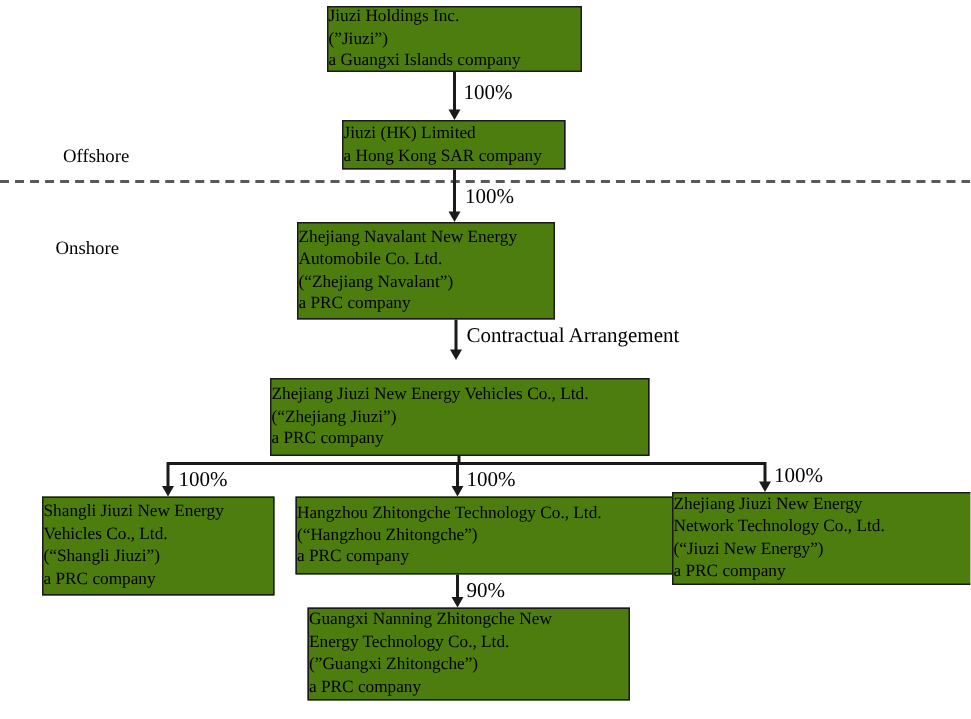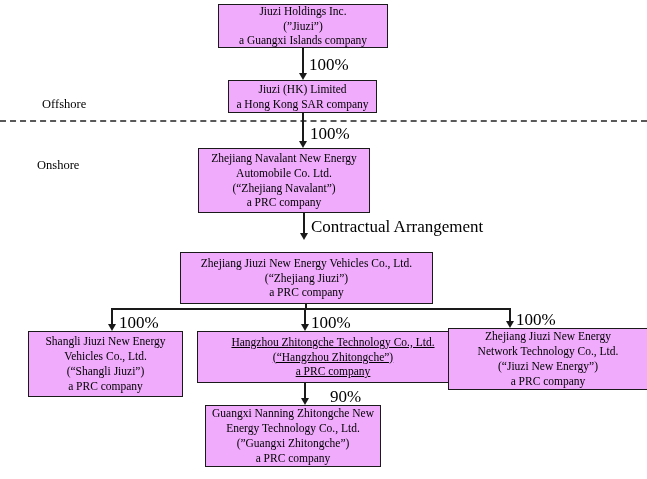--- a/index.html
+++ b/index.html
@@ -9,54 +9,54 @@
     height: 479px;
     background: #ffffff;
     font-family: "Liberation Serif", "DejaVu Serif", serif;
     color: #000000;
     overflow: hidden;
   }
   .node {
     position: absolute;
     box-sizing: border-box;
     border: 1.5px solid #1a1a1a;
-    background: #f0abfc;
+    background: #4d7c0f;
     display: flex;
     flex-direction: column;
     justify-content: center;
-    align-items: center;
+    align-items: flex-start;
     text-align: center;
     font-size: 11.5px;
     line-height: 1.3;
   }
   .node .line { white-space: nowrap; }
   .vline { position: absolute; width: 1.5px; background: #1a1a1a; }
   .hline { position: absolute; height: 1.5px; background: #1a1a1a; }
   .arrow {
     position: absolute; width: 0; height: 0;
     border-left: 4px solid transparent;
     border-right: 4px solid transparent;
     border-top: 7px solid #1a1a1a;
   }
-  .edge-label { position: absolute; font-size: 17px; white-space: nowrap; }
+  .edge-label { position: absolute; font-size: 14px; white-space: nowrap; }
   .region-label { position: absolute; font-size: 12.5px; white-space: nowrap; }
   .divider {
     position: absolute; left: 0; top: 120px; width: 647px; height: 0;
     border-top: 2px dashed #595959;
   }
 
   
   .n0 { left: 218px; top: 4px;   width: 170px; height: 44px; }
   .n1 { left: 228px; top: 80px;  width: 149px; height: 33px; }
   .n2 { left: 198px; top: 148px; width: 172px; height: 65px; }
   .n3 { left: 180px; top: 252px; width: 253px; height: 52px; }
   .n4 { left: 28px;  top: 331px; width: 155px; height: 66px; }
-  .n5 { left: 197px; top: 331px; width: 272px; height: 52px; text-decoration: underline; }
+  .n5 { left: 197px; top: 331px; width: 272px; height: 52px; }
   .n6 { left: 448px; top: 328px; width: 200px; height: 62px; }
-  .n7 { left: 205px; top: 405px; width: 176px; height: 62px; }
+  .n7 { left: 205px; top: 405px; width: 215px; height: 62px; }
 
   
   .s0 { left: 302px; top: 48px;  height: 26px; }
   .a0 { left: 299px; top: 73px; }
   .s1 { left: 302px; top: 113px; height: 29px; }
   .a1 { left: 299px; top: 141px; }
   .s2 { left: 303px; top: 213px; height: 21px; }
   .a2 { left: 300px; top: 233px; }
   .s3 { left: 305px; top: 292px; height: 16px; }
   .hb { left: 112px; top: 308px; width: 398px; }
@@ -69,21 +69,21 @@
   .s7 { left: 304px; top: 383px; height: 16px; }
   .a7 { left: 301px; top: 398px; }
 
   
   .e0 { left: 309px; top: 55px; }
   .e1 { left: 310px; top: 124px; }
   .e2 { left: 311px; top: 217px; }
   .e3 { left: 119px; top: 313px; }
   .e4 { left: 311px; top: 313px; }
   .e5 { left: 516px; top: 310px; }
-  .e6 { left: 330px; top: 387px; }
+  .e6 { left: 311px; top: 387px; }
 
   .offshore { left: 42px; top: 97px; }
   .onshore  { left: 37px; top: 126px; margin-top: 32px; }
 </style>
 </head>
 <body>
 
 <div id="stage">
 
   <div class="divider"></div>

